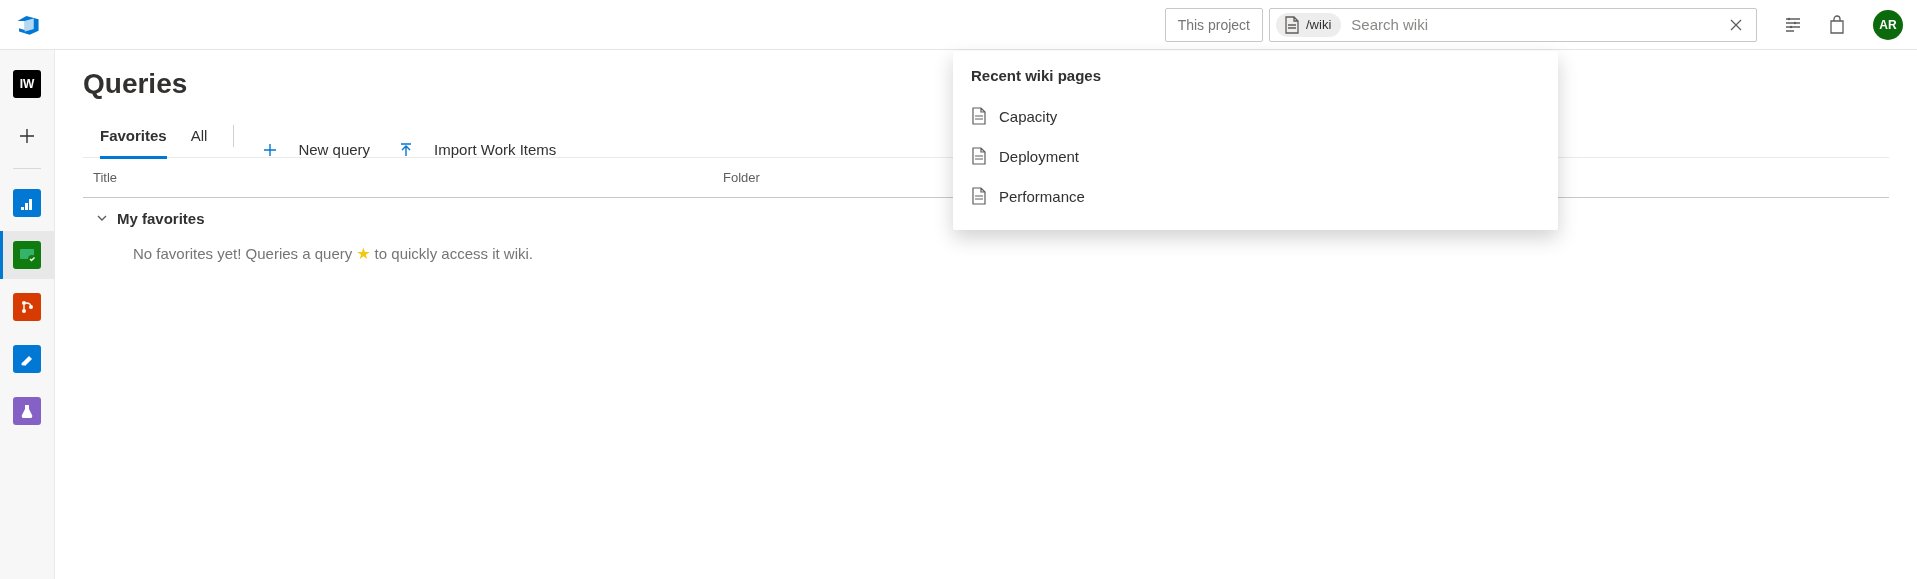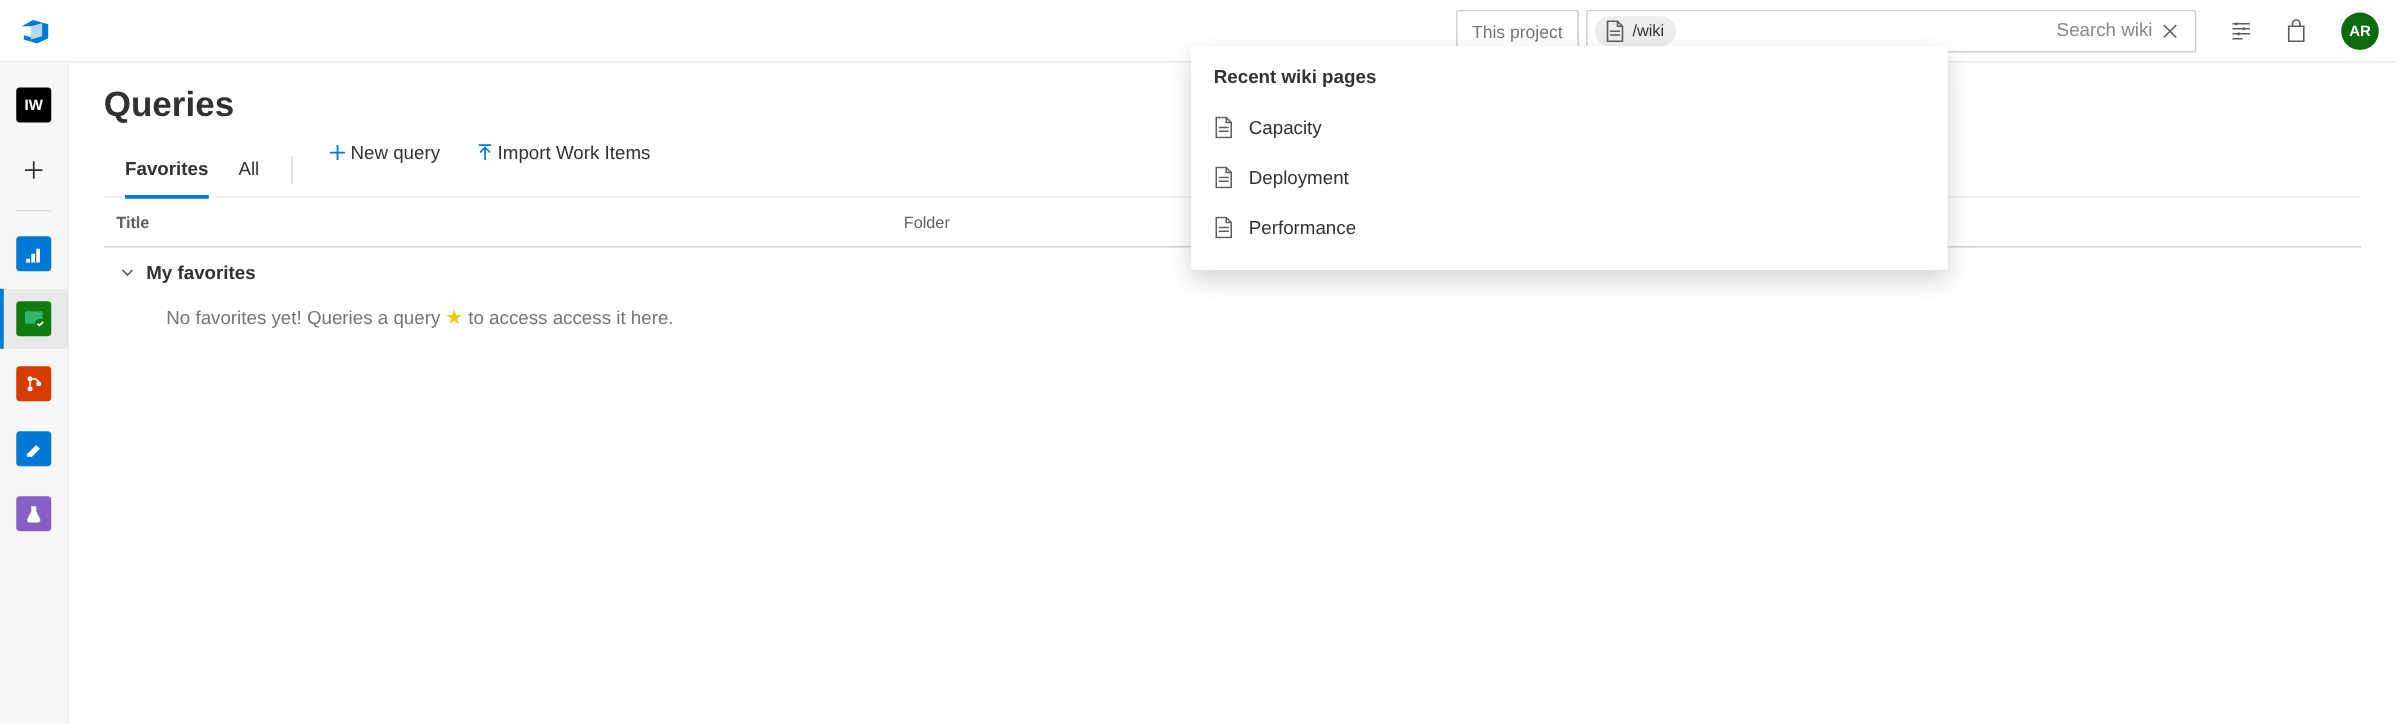--- a/index.html
+++ b/index.html
@@ -68,21 +68,20 @@
     color: #323130;
     margin-right: 8px;
   }
   .search-input {
     flex:1;
     border:none;
     outline:none;
     font-size: 15px;
     color: #737373;
     background: transparent;
-    text-align: right;
   }
   .search-input::placeholder { color: #8a8886; }
   .search-clear {
     width: 24px; height: 24px;
     display:flex; align-items:center; justify-content:center;
     cursor:pointer;
     color:#605e5c;
     font-size: 16px;
   }
 
@@ -196,39 +195,39 @@
     height:3px;
     background:#0078d4;
   }
   .tabs-sep {
     width:1px; height: 22px;
     background:#d0d0d0;
     margin: 0 2px;
   }
   .cmd-btn {
     display:flex;
-    align-items:flex-start;
-    gap:2px;
+    align-items:flex-end;
+    gap:20px;
     height:44px;
     padding: 0 2px;
     font-size: 15px;
     color:#323130;
     cursor:pointer;
   }
   .cmd-btn .cmd-icon { color:#0078d4; display:flex; }
 
   .cols-header {
     display:flex;
     height: 40px;
     align-items:center;
     border-bottom: 1px solid #c8c8c8;
     color:#605e5c;
     font-size: 13px;
   }
-  .col-title { width: 640px; padding-left: 10px; font-weight: bold;}
+  .col-title { width: 640px; padding-left: 10px;}
   .col-folder { flex: 1; }
 
   .group-row {
     display:flex;
     align-items:center;
     gap:8px;
     height: 40px;
     font-weight:600;
     font-size: 15px;
     padding-left: 12px;
@@ -245,21 +244,21 @@
     padding: 6px 0 0 50px;
     display:flex;
     align-items:center;
     gap:4px;
   }
   .star { color:#f2c811; font-size: 16px; }
 
   
   .dropdown {
     position:absolute;
-    top: 37px;
+    top: 51px;
     left: 953px;
     width: 605px;
     background:#fff;
     box-shadow: 0 8px 20px rgba(0,0,0,0.18);
     border-radius: 2px;
     padding: 16px 18px 14px;
     z-index: 10;
   }
   .dropdown-title {
     font-weight: 700;
@@ -437,21 +436,21 @@
       <svg width="12" height="12" viewBox="0 0 12 12">
           <path fill="none" stroke="#605e5c" stroke-width="1.4" d="M2 4 l4 4 l4 -4"></path>
         </svg>
     </span>
     <span>My favorites</span>
   </div>
 
   <div class="empty-msg">
     <span>No favorites yet! Queries a query</span>
     <span class="star">★</span>
-    <span>to access access it here.</span>
+    <span>to quickly access it wiki.</span>
   </div>
 </div>
 
 <div class="dropdown">
   <div class="dropdown-title">Recent wiki pages</div>
 
   <div class="dd-item">
     <svg class="page-icon" viewBox="0 0 16 18">
         <path fill="none" stroke="#605e5c" stroke-width="1.2" d="M2 1 h8 l4 4 v12 h-12 z M10 1 v4 h4 M4 9 h8 M4 12 h8"></path>
       </svg>

